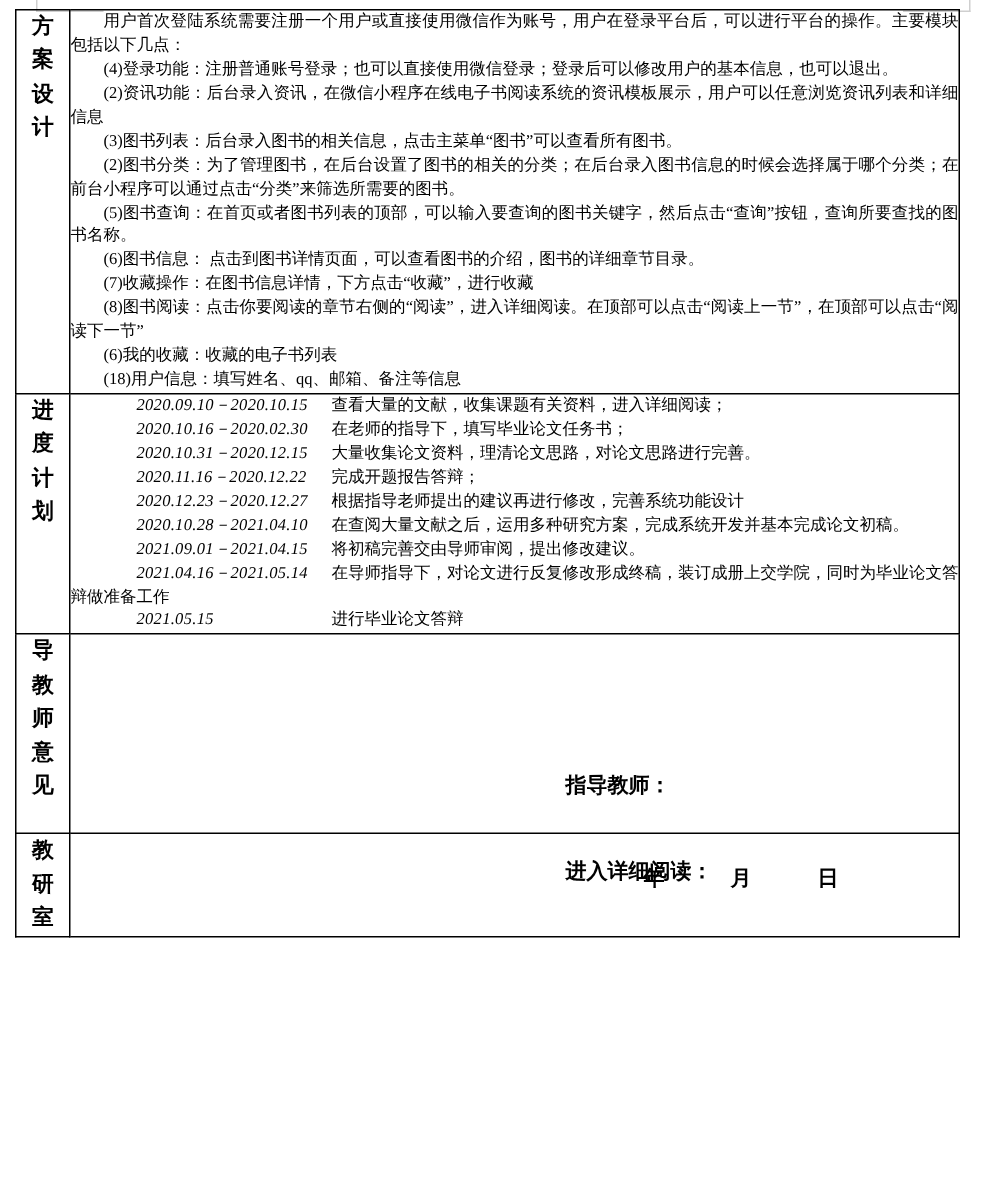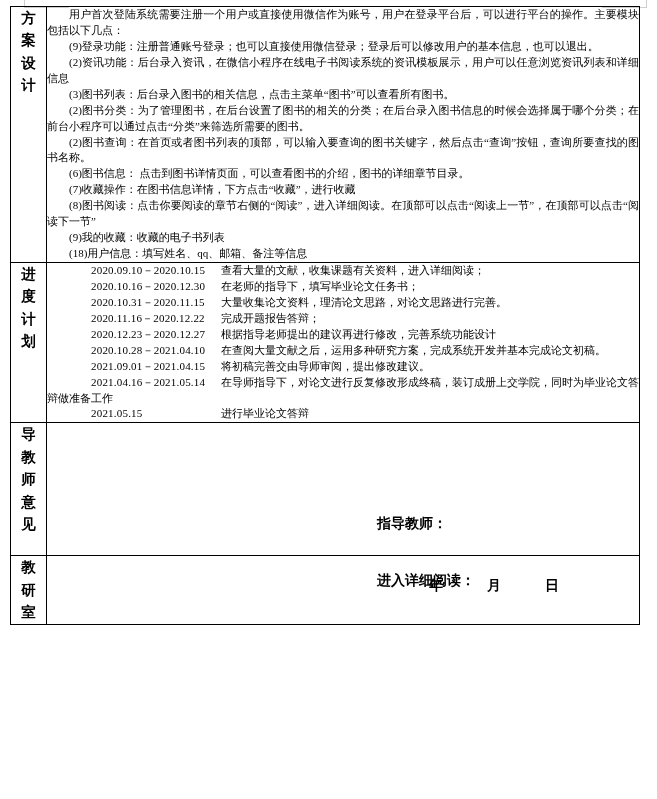--- a/index.html
+++ b/index.html
@@ -81,20 +81,21 @@
 
   
   .sched-line {
     margin: 0;
     text-indent: 2em;
   }
   .sched-date {
     display: inline-block;
     min-width: 152px;
     letter-spacing: 0.2px;
+    font-style: italic;
   }
   .sched-desc {
     display: inline;
   }
 
   
   .sig-cell {
     height: 132px;
     position: relative;
     padding: 0;
@@ -149,51 +150,51 @@
         <td class="label-cell">
           <span class="vlabel">
             <span>方</span>
             <span>案</span>
             <span>设</span>
             <span>计</span>
           </span>
         </td>
         <td class="content-cell">
           <p class="para">用户首次登陆系统需要注册一个用户或直接使用微信作为账号，用户在登录平台后，可以进行平台的操作。主要模块包括以下几点：</p>
-          <p class="para">(9)登录功能：注册普通账号登录；也可以直接使用微信登录；登录后可以修改用户的基本信息，也可以退出。</p>
+          <p class="para">(4)登录功能：注册普通账号登录；也可以直接使用微信登录；登录后可以修改用户的基本信息，也可以退出。</p>
           <p class="para">(2)资讯功能：后台录入资讯，在微信小程序在线电子书阅读系统的资讯模板展示，用户可以任意浏览资讯列表和详细信息</p>
           <p class="para">(3)图书列表：后台录入图书的相关信息，点击主菜单“图书”可以查看所有图书。</p>
           <p class="para">(2)图书分类：为了管理图书，在后台设置了图书的相关的分类；在后台录入图书信息的时候会选择属于哪个分类；在前台小程序可以通过点击“分类”来筛选所需要的图书。</p>
-          <p class="para">(2)图书查询：在首页或者图书列表的顶部，可以输入要查询的图书关键字，然后点击“查询”按钮，查询所要查找的图书名称。</p>
+          <p class="para">(5)图书查询：在首页或者图书列表的顶部，可以输入要查询的图书关键字，然后点击“查询”按钮，查询所要查找的图书名称。</p>
           <p class="para">(6)图书信息： 点击到图书详情页面，可以查看图书的介绍，图书的详细章节目录。</p>
           <p class="para">(7)收藏操作：在图书信息详情，下方点击“收藏”，进行收藏</p>
           <p class="para">(8)图书阅读：点击你要阅读的章节右侧的“阅读”，进入详细阅读。在顶部可以点击“阅读上一节”，在顶部可以点击“阅读下一节”</p>
-          <p class="para">(9)我的收藏：收藏的电子书列表</p>
+          <p class="para">(6)我的收藏：收藏的电子书列表</p>
           <p class="para">(18)用户信息：填写姓名、qq、邮箱、备注等信息</p>
         </td>
       </tr>
 
       <tr>
         <td class="label-cell">
           <span class="vlabel">
             <span>进</span>
             <span>度</span>
             <span>计</span>
             <span>划</span>
           </span>
         </td>
         <td class="content-cell">
           <p class="sched-line">
             <span class="sched-date">2020.09.10－2020.10.15</span><span class="sched-desc">查看大量的文献，收集课题有关资料，进入详细阅读；</span>
           </p>
           <p class="sched-line">
-            <span class="sched-date">2020.10.16－2020.12.30</span><span class="sched-desc">在老师的指导下，填写毕业论文任务书；</span>
-          </p>
-          <p class="sched-line">
-            <span class="sched-date">2020.10.31－2020.11.15</span><span class="sched-desc">大量收集论文资料，理清论文思路，对论文思路进行完善。</span>
+            <span class="sched-date">2020.10.16－2020.02.30</span><span class="sched-desc">在老师的指导下，填写毕业论文任务书；</span>
+          </p>
+          <p class="sched-line">
+            <span class="sched-date">2020.10.31－2020.12.15</span><span class="sched-desc">大量收集论文资料，理清论文思路，对论文思路进行完善。</span>
           </p>
           <p class="sched-line">
             <span class="sched-date">2020.11.16－2020.12.22</span><span class="sched-desc">完成开题报告答辩；</span>
           </p>
           <p class="sched-line">
             <span class="sched-date">2020.12.23－2020.12.27</span><span class="sched-desc">根据指导老师提出的建议再进行修改，完善系统功能设计</span>
           </p>
           <p class="sched-line">
             <span class="sched-date">2020.10.28－2021.04.10</span><span class="sched-desc">在查阅大量文献之后，运用多种研究方案，完成系统开发并基本完成论文初稿。</span>
           </p>

